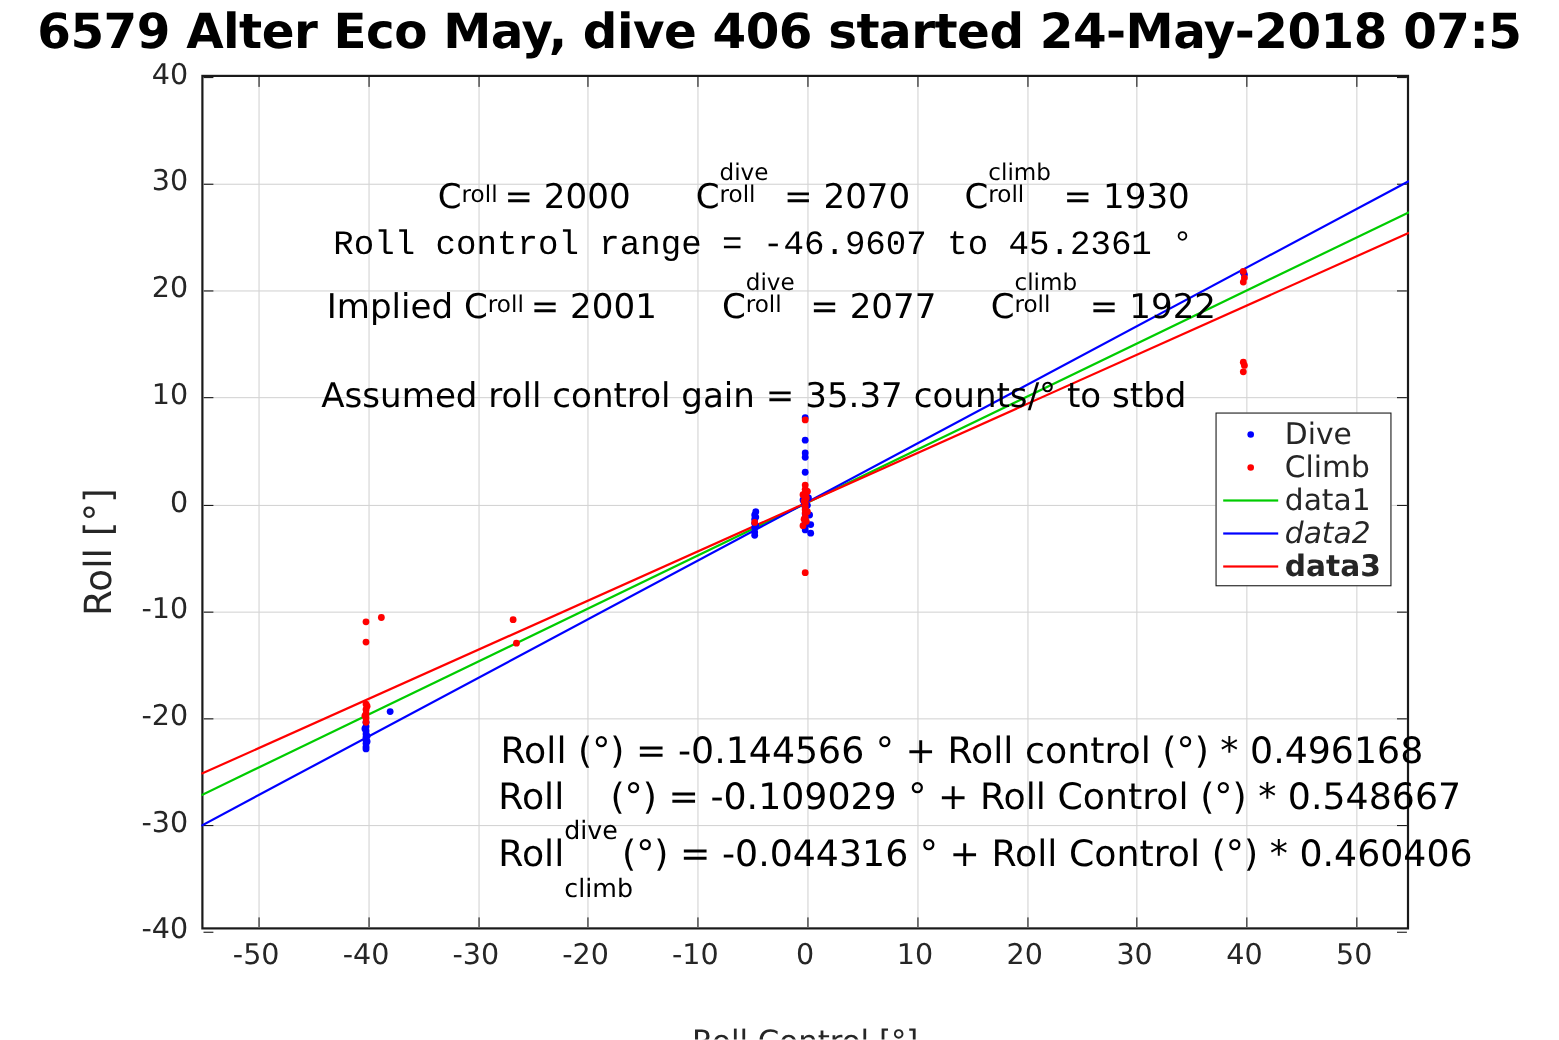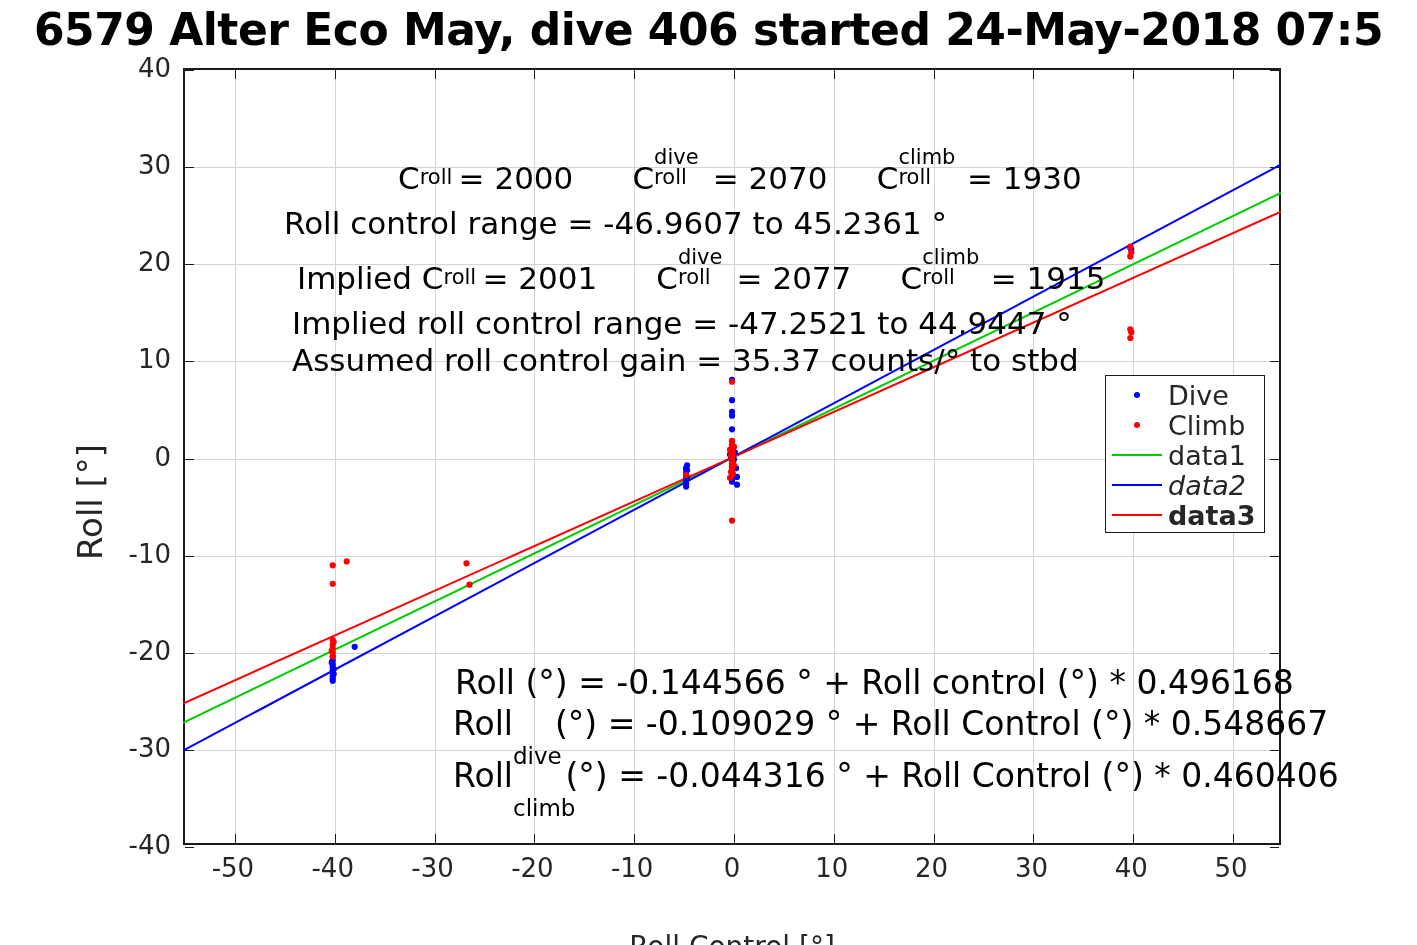--- a/index.html
+++ b/index.html
@@ -281,31 +281,30 @@
   <div class="ylabel">Roll [°]</div>
 
   <div class="annot" style="left:398px;top:158px;">
     <span>C</span><span class="supsub"><span class="s-dn">roll</span></span>&nbsp;&nbsp;<span>= 2000</span>
     &nbsp;&nbsp;&nbsp;&nbsp;
     <span>C</span><span class="supsub"><span class="s-up">dive</span><span class="s-dn">roll</span></span>&nbsp;&nbsp;&nbsp;&nbsp;<span>= 2070</span>
     &nbsp;&nbsp;&nbsp;
     <span>C</span><span class="supsub"><span class="s-up">climb</span><span class="s-dn">roll</span></span>&nbsp;&nbsp;&nbsp;&nbsp;&nbsp;<span>= 1930</span>
   </div>
 
-  <div class="annot" style="left:284px;top:208px;">Roll control range = -46.9607 to 45.2361 °</div>
+  <div class="annot" style="left:303px;top:208px;font-family:Liberation Mono, monospace;">Roll control range = -46.9607 to 45.2361 °</div>
 
   <div class="annot" style="left:297px;top:258px;">
     <span>Implied C</span><span class="supsub"><span class="s-dn">roll</span></span>&nbsp;&nbsp;<span>= 2001</span>
     &nbsp;&nbsp;&nbsp;&nbsp;
     <span>C</span><span class="supsub"><span class="s-up">dive</span><span class="s-dn">roll</span></span>&nbsp;&nbsp;&nbsp;&nbsp;<span>= 2077</span>
     &nbsp;&nbsp;&nbsp;
-    <span>C</span><span class="supsub"><span class="s-up">climb</span><span class="s-dn">roll</span></span>&nbsp;&nbsp;&nbsp;&nbsp;&nbsp;<span>= 1915</span>
+    <span>C</span><span class="supsub"><span class="s-up">climb</span><span class="s-dn">roll</span></span>&nbsp;&nbsp;&nbsp;&nbsp;&nbsp;<span>= 1922</span>
   </div>
 
-  <div class="annot" style="left:292px;top:308px;">Implied roll control range = -47.2521 to 44.9447 °</div>
   <div class="annot" style="left:292px;top:345px;">Assumed roll control gain = 35.37 counts/° to stbd</div>
 
   <div class="annot eq" style="left:455px;top:666px;">Roll (°) = -0.144566 ° + Roll control (°) * 0.496168</div>
 
   <div class="annot eq" style="left:453px;top:707px;">
     <span>Roll</span><span class="sub-only"><span>dive</span></span>&nbsp;&nbsp;&nbsp;&nbsp;<span>(°) = -0.109029 ° + Roll Control (°) * 0.548667</span>
   </div>
 
   <div class="annot eq" style="left:453px;top:759px;">
     <span>Roll</span><span class="sub-only"><span>climb</span></span>&nbsp;&nbsp;&nbsp;&nbsp;&nbsp;<span>(°) = -0.044316 ° + Roll Control (°) * 0.460406</span>

